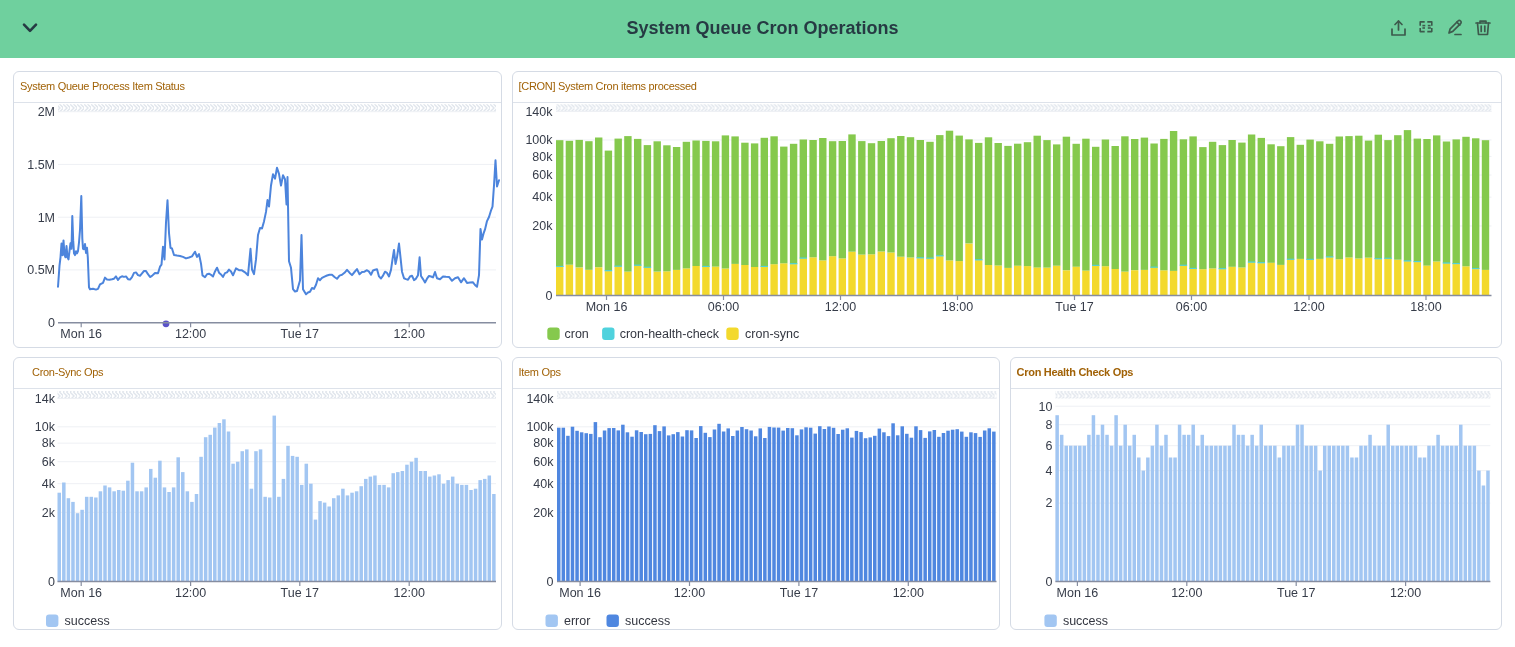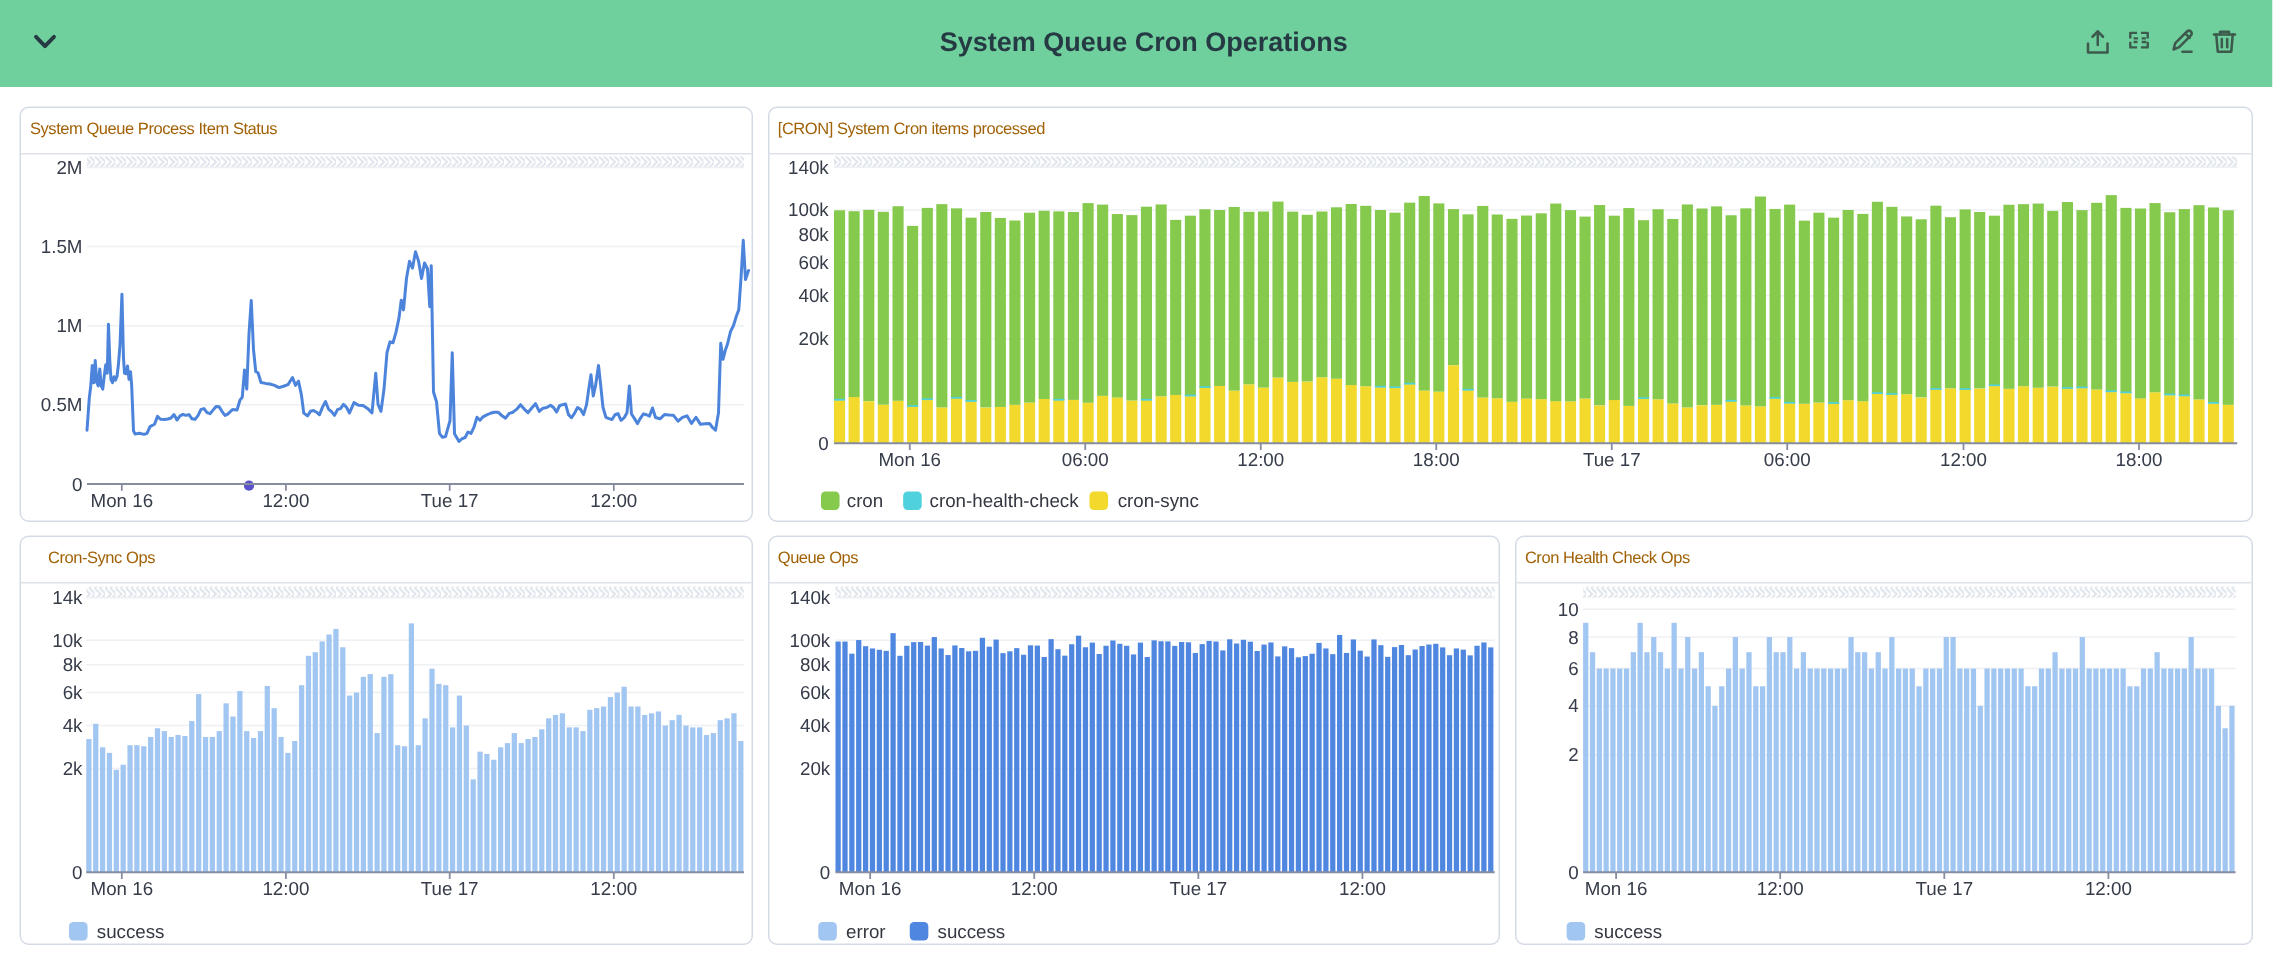--- a/index.html
+++ b/index.html
@@ -41,24 +41,24 @@
 <div class="panel" style="left:13px;top:71px;width:488.5px;height:276.5px;"></div>
 <div class="ptitle" style="left:20px;top:80px;">System Queue Process Item Status</div>
 <div class="pdiv" style="left:14px;top:102px;width:486.5px;"></div>
 <div class="panel" style="left:511.5px;top:71px;width:990px;height:276.5px;"></div>
 <div class="ptitle" style="left:518.5px;top:80px;">[CRON] System Cron items processed</div>
 <div class="pdiv" style="left:512.5px;top:102px;width:988px;"></div>
 <div class="panel" style="left:13px;top:357px;width:488.5px;height:273px;"></div>
 <div class="ptitle" style="left:20px;top:366px;margin-left:12px;">Cron-Sync Ops</div>
 <div class="pdiv" style="left:14px;top:388.3px;width:486.5px;"></div>
 <div class="panel" style="left:511.5px;top:357px;width:488.3px;height:273px;"></div>
-<div class="ptitle" style="left:518.5px;top:366px;">Queue Ops</div>
+<div class="ptitle" style="left:518.5px;top:366px;">Item Ops</div>
 <div class="pdiv" style="left:512.5px;top:388.3px;width:486.3px;"></div>
 <div class="panel" style="left:1009.6px;top:357px;width:492px;height:273px;"></div>
-<div class="ptitle" style="left:1016.6px;top:366px;">Cron Health Check Ops</div>
+<div class="ptitle" style="left:1016.6px;top:366px;font-weight:bold;">Cron Health Check Ops</div>
 <div class="pdiv" style="left:1010.6px;top:388.3px;width:490px;"></div>
 <svg style="position:absolute;left:14px;top:103px" width="486" height="243" viewBox="14 103 486 243">
     <defs>
       <pattern id="hatch" width="7" height="8" patternUnits="userSpaceOnUse">
 <path d="M0 8 L4 4 L0 0" fill="none" stroke="#e0e5ec" stroke-width="1.4"></path>
 <path d="M3.5 8 L7.5 4 L3.5 0" fill="none" stroke="#e0e5ec" stroke-width="1.4"></path>
 </pattern>
     </defs>
     <rect x="58" y="104.2" width="438" height="7.5" fill="url(#hatch)"></rect>
     <line x1="58" y1="111.7" x2="496" y2="111.7" stroke="#eef0f4" stroke-width="1"></line>

